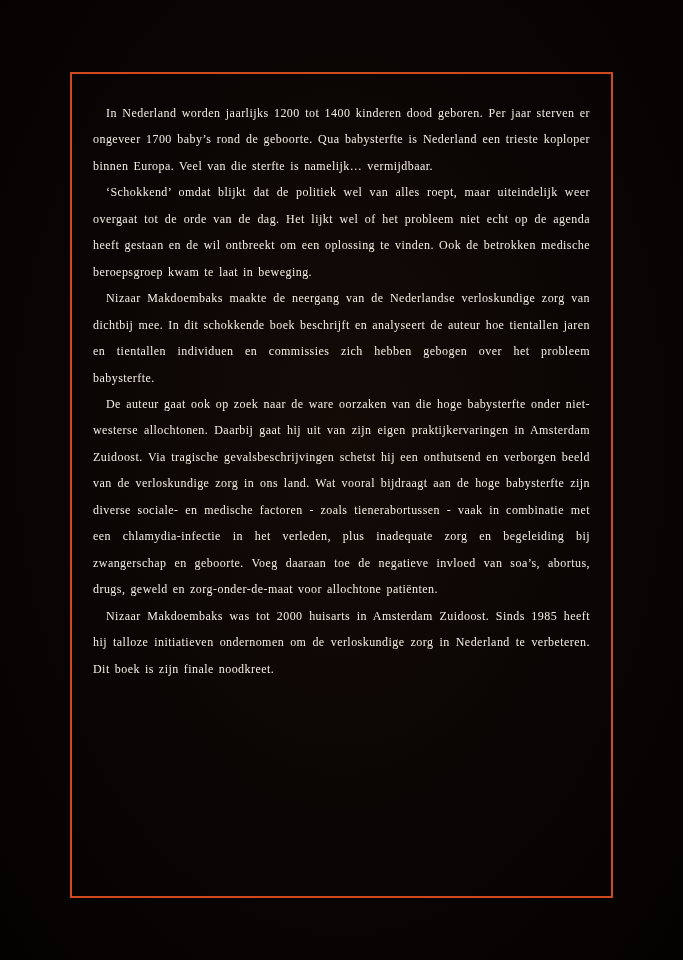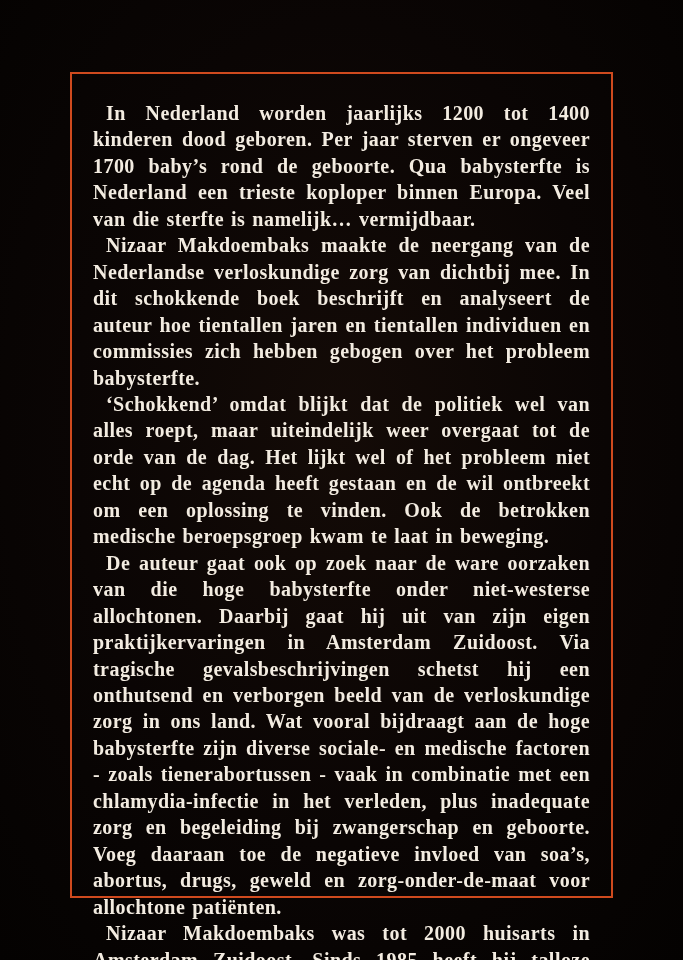--- a/index.html
+++ b/index.html
@@ -25,35 +25,35 @@
     top: 72px;
     width: 543px;
     height: 826px;
     box-sizing: border-box;
     border: 2px solid #cf4a1e;
     padding: 26px 21px 18px 21px;
   }
   .blurb p {
     margin: 0;
     color: #f3ece1;
-    font-size: 20px;
-    font-weight: 700;
+    font-size: 12px;
+    font-weight: 400;
     line-height: 26.45px;
     letter-spacing: 0.45px;
     word-spacing: 1.6px;
     text-align: justify;
     text-indent: 13px;
   }
 </style>
 </head>
 <body>
 
 <div class="cover">
   <div class="frame">
     <div class="blurb">
       <p>In Nederland worden jaarlijks 1200 tot 1400 kinderen dood geboren. Per jaar sterven er ongeveer 1700 baby’s rond de geboorte. Qua babysterfte is Nederland een trieste koploper binnen Europa. Veel van die sterfte is namelijk… vermijdbaar.</p>
+      <p>‘Schokkend’ omdat blijkt dat de politiek wel van alles roept, maar uiteindelijk weer overgaat tot de orde van de dag. Het lijkt wel of het probleem niet echt op de agenda heeft gestaan en de wil ontbreekt om een oplossing te vinden. Ook de betrokken medische beroepsgroep kwam te laat in beweging.</p>
       <p>Nizaar Makdoembaks maakte de neergang van de Nederlandse verloskundige zorg van dichtbij mee. In dit schokkende boek beschrijft en analyseert de auteur hoe tientallen jaren en tientallen individuen en commissies zich hebben gebogen over het probleem babysterfte.</p>
-      <p>‘Schokkend’ omdat blijkt dat de politiek wel van alles roept, maar uiteindelijk weer overgaat tot de orde van de dag. Het lijkt wel of het probleem niet echt op de agenda heeft gestaan en de wil ontbreekt om een oplossing te vinden. Ook de betrokken medische beroepsgroep kwam te laat in beweging.</p>
       <p>De auteur gaat ook op zoek naar de ware oorzaken van die hoge babysterfte onder niet-westerse allochtonen. Daarbij gaat hij uit van zijn eigen praktijkervaringen in Amsterdam Zuidoost. Via tragische gevalsbeschrijvingen schetst hij een onthutsend en verborgen beeld van de verloskundige zorg in ons land. Wat vooral bijdraagt aan de hoge babysterfte zijn diverse sociale- en medische factoren - zoals tienerabortussen - vaak in combinatie met een chlamydia-infectie in het verleden, plus inadequate zorg en begeleiding bij zwangerschap en geboorte. Voeg daaraan toe de negatieve invloed van soa’s, abortus, drugs, geweld en zorg-onder-de-maat voor allochtone patiënten.</p>
       <p>Nizaar Makdoembaks was tot 2000 huisarts in Amsterdam Zuidoost. Sinds 1985 heeft hij talloze initiatieven ondernomen om de verloskundige zorg in Nederland te verbeteren. Dit boek is zijn finale noodkreet.</p>
     </div>
   </div>
 </div>
 
 </body></html>

